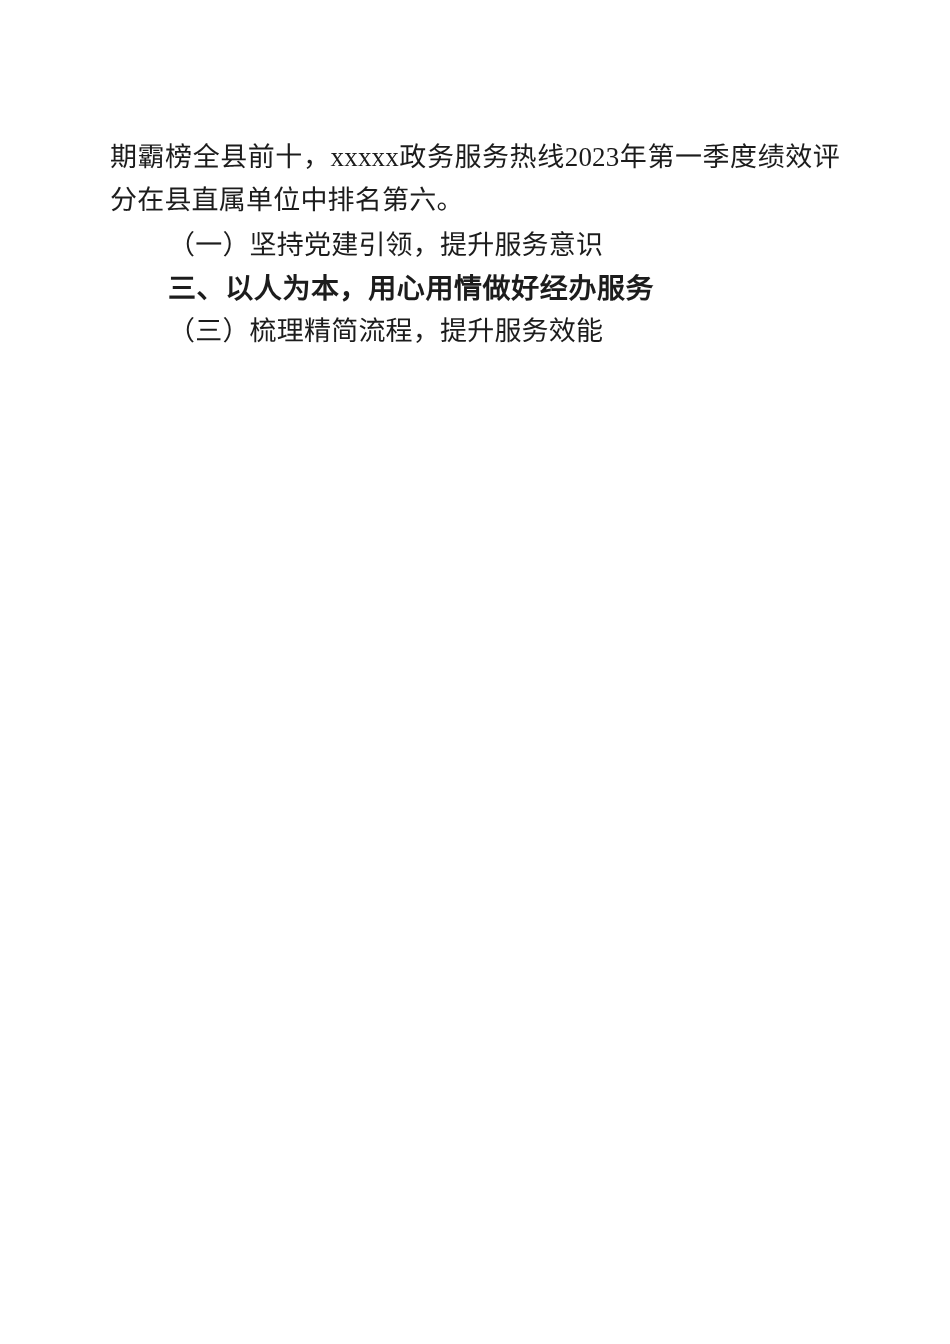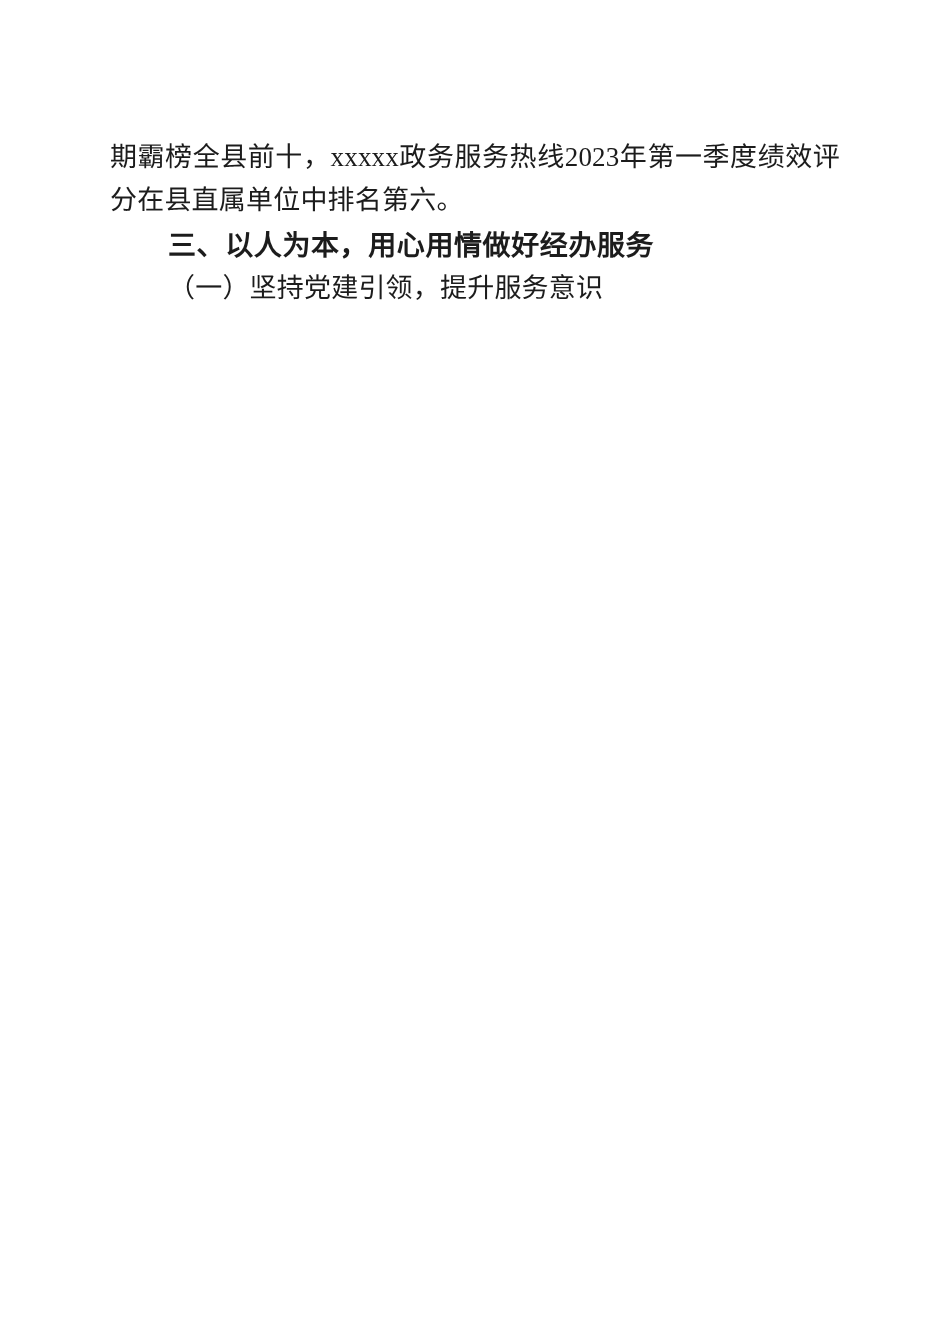--- a/index.html
+++ b/index.html
@@ -74,22 +74,23 @@
 </head>
 <body>
 
 <div class="page">
   <div class="content">
 
     <p class="blk body-para no-indent">期霸榜全县前十，xxxxx政务服务热线2023年第一季度绩效评分在县直属单位中排名第六。</p>
 
     <div class="gap-sm"></div>
 
+    <p class="blk h2-line">（一）坚持党建引领，提升服务意识</p>
+
     <p class="blk h1-line">三、以人为本，用心用情做好经办服务</p>
-
-    <p class="blk h2-line">（一）坚持党建引领，提升服务意识</p>
 
 
 
 
+    <p class="blk h2-line">（三）梳理精简流程，提升服务效能</p>
 
   </div>
 </div>
 
 </body></html>

